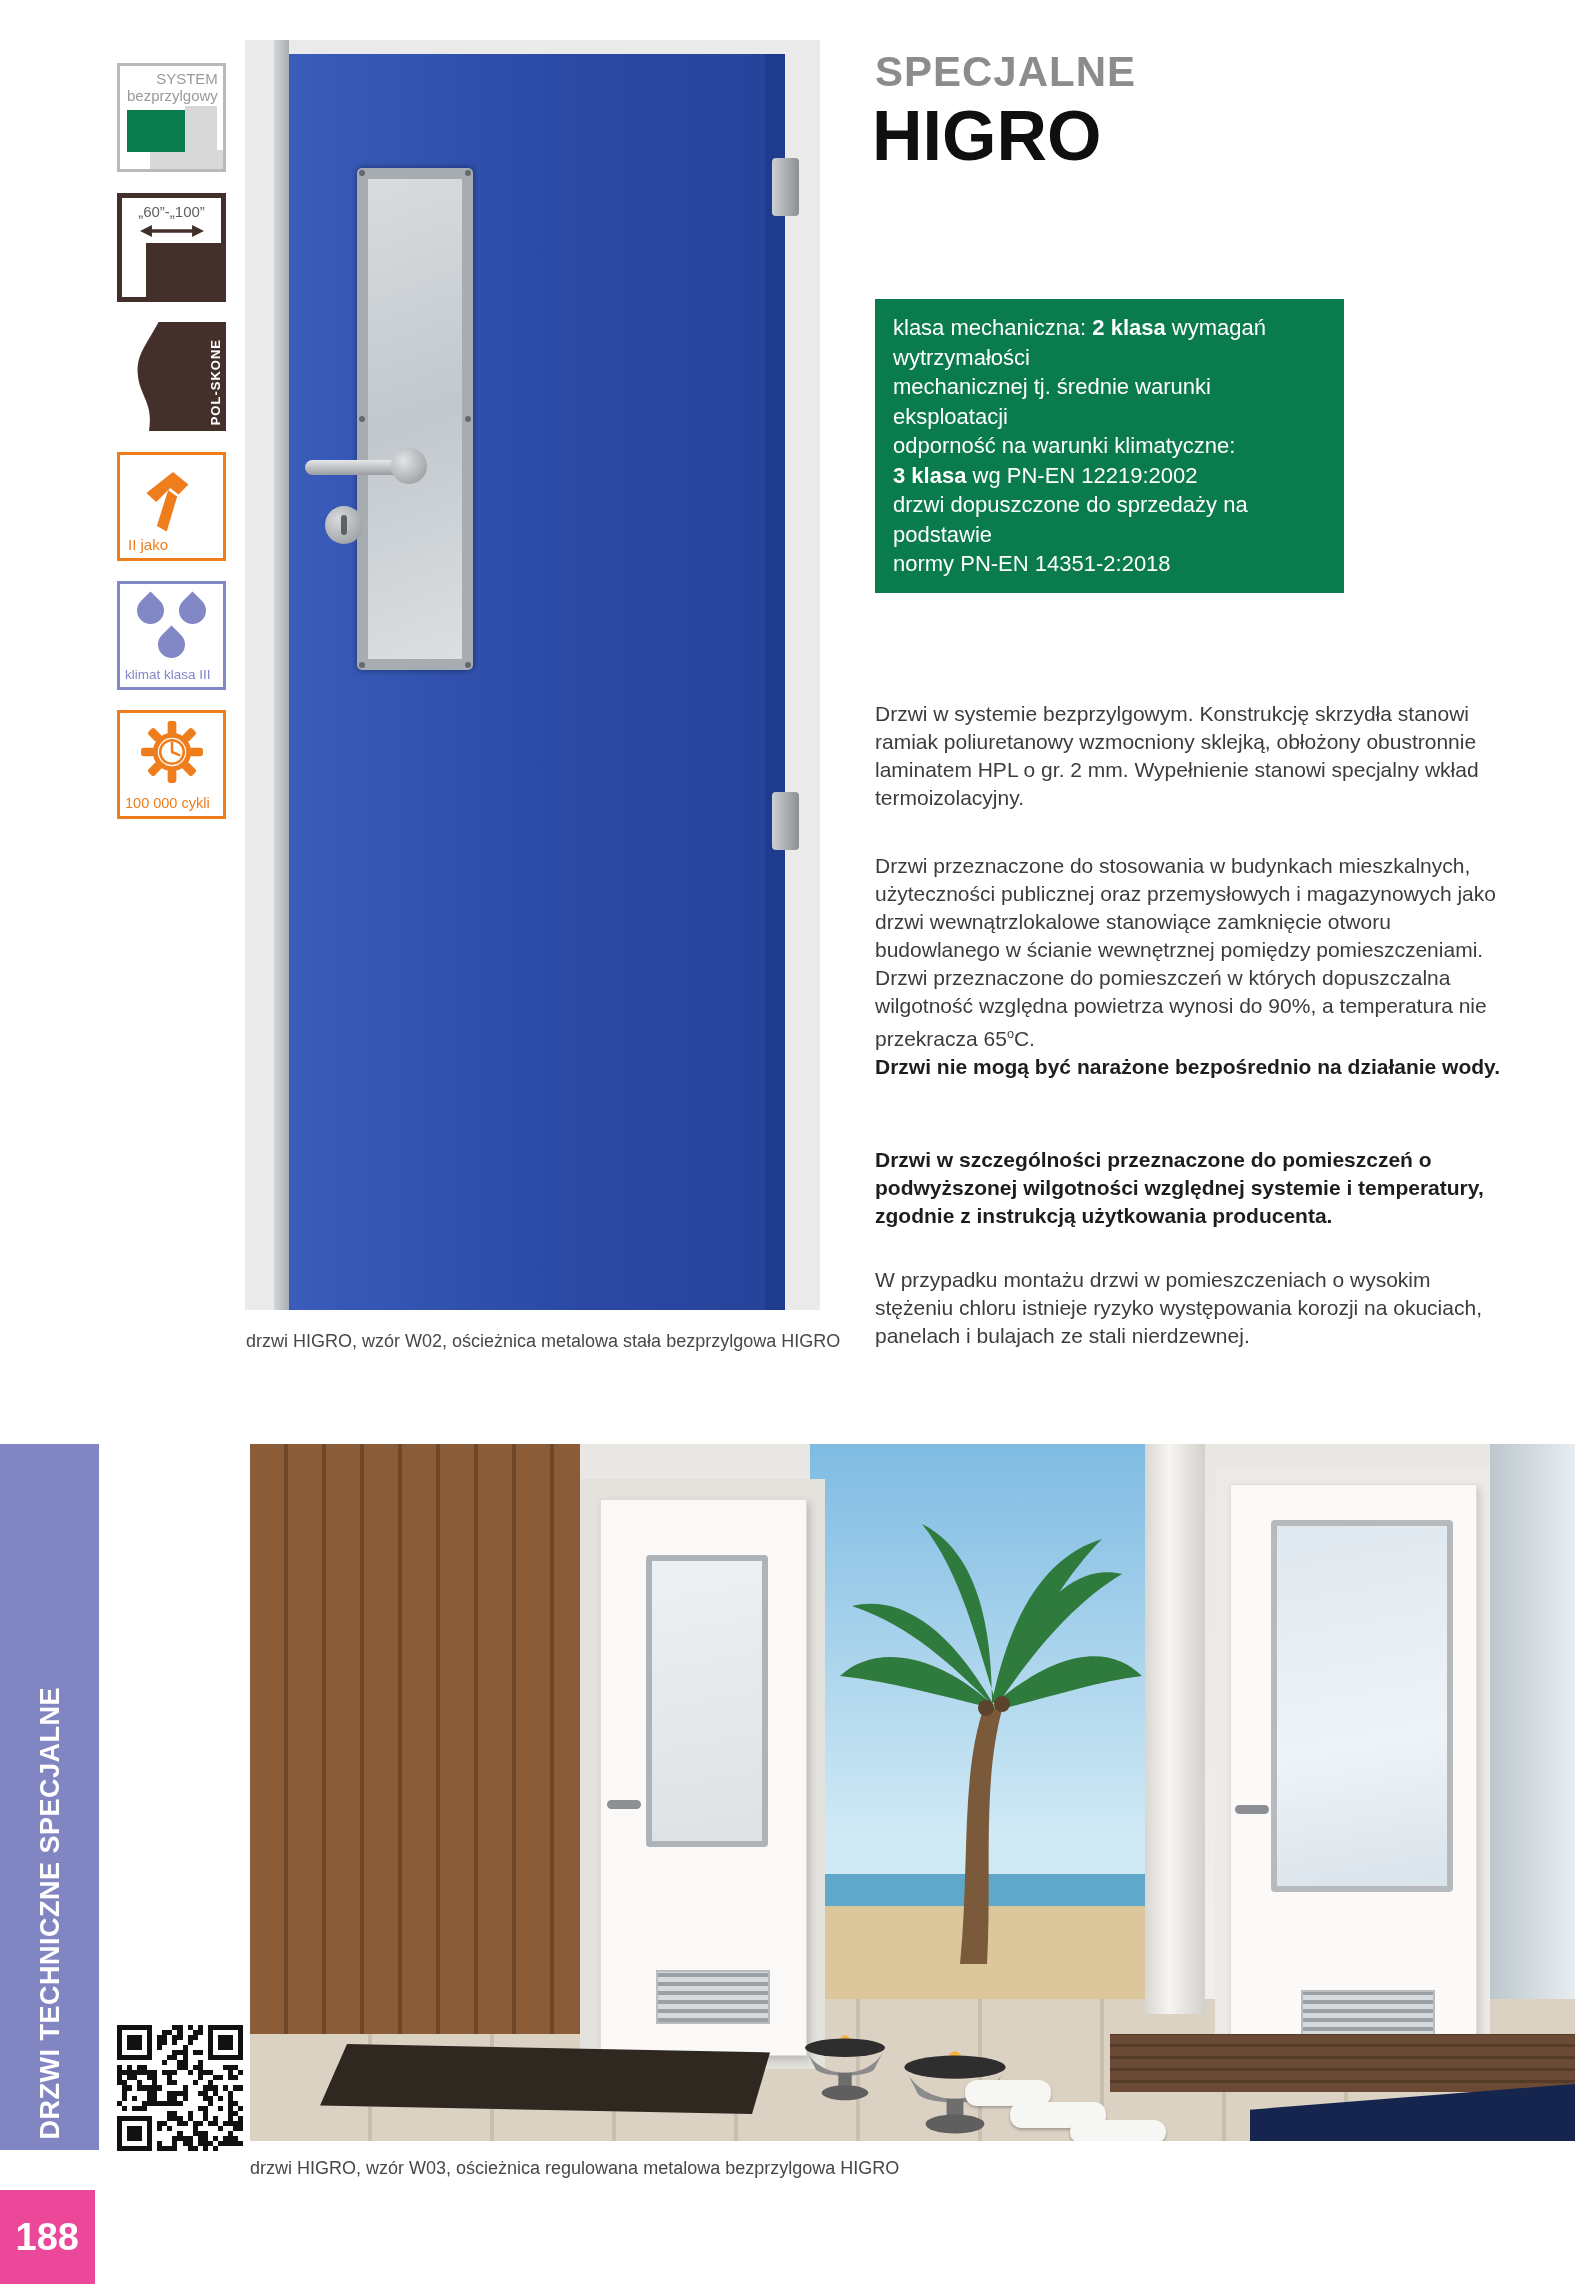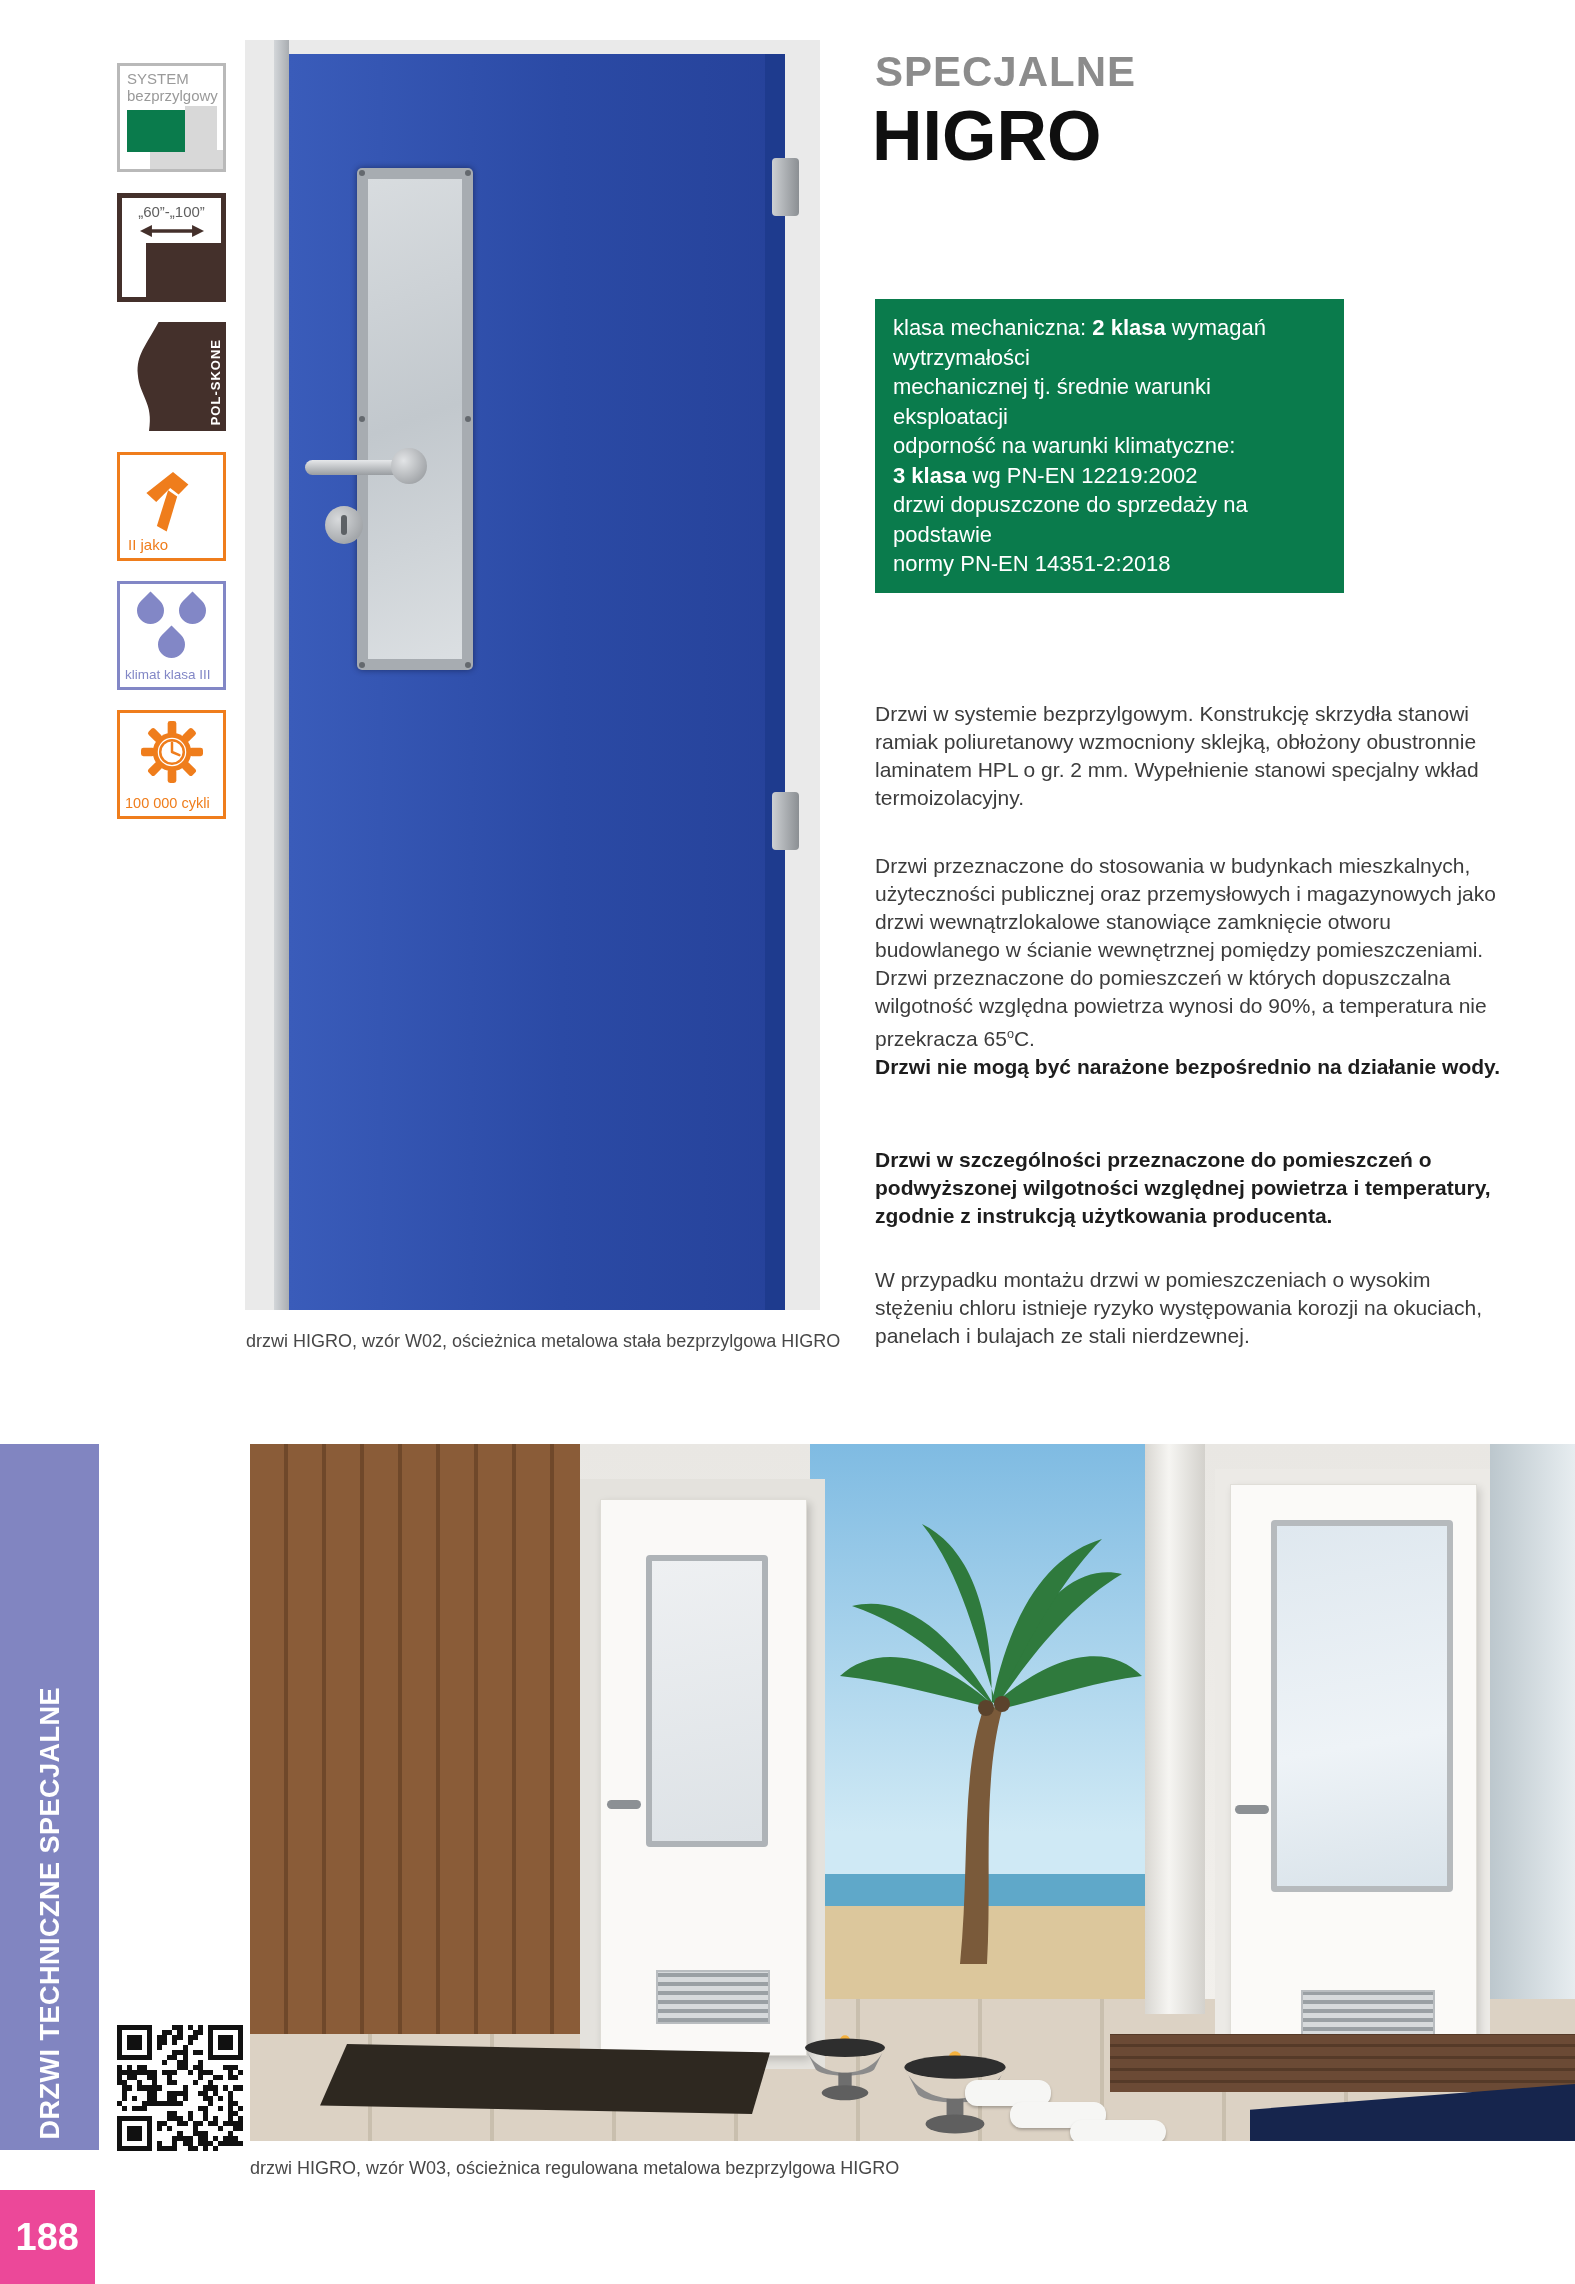--- a/index.html
+++ b/index.html
@@ -7,21 +7,21 @@
         font-family:"Liberation Sans",sans-serif;}
 
   
   .badge{position:absolute;left:117px;width:109px;height:109px;box-sizing:border-box;background:#fff;}
   .badge.b1{top:63px;border:3px solid #b9b9b9;}
   .badge.b2{top:193px;border:5px solid #44302B;}
   .badge.b3{top:322px;background:#44302B;}
   .badge.b4{top:452px;border:3px solid #EF7D1C;}
   .badge.b5{top:581px;border:3px solid #8287C6;}
   .badge.b6{top:710px;border:3px solid #EF7D1C;}
-  .b1 .txt{position:absolute;left:7px;top:4px;font-size:15px;line-height:17px;color:#9a9a9a;}
+  .b1 .txt{position:absolute;left:7px;top:4px;font-size:15px;line-height:17px;color:#9a9a9a;text-align:right;}
   .b1 .green{position:absolute;left:7px;top:44px;width:58px;height:42px;background:#0A7B4C;}
   .b1 .grayV{position:absolute;left:65px;top:40px;width:32px;height:63px;background:#d8d8d8;}
   .b1 .grayH{position:absolute;left:30px;top:84px;width:73px;height:19px;background:#d8d8d8;}
   .b2 .txt{position:absolute;top:5px;width:100%;text-align:center;font-size:15px;color:#5f5f5f;}
   .b2 svg.arrow{position:absolute;left:18px;top:25px;}
   .b2 .fill{position:absolute;left:24px;right:0;top:45px;bottom:0;background:#44302B;}
   .b3 svg.scurve{position:absolute;left:0;top:0;width:80px;height:109px;}
   .b3 .brand{position:absolute;right:3px;bottom:6px;writing-mode:vertical-rl;transform:rotate(180deg);
              color:#fff;font-size:13px;letter-spacing:1px;font-weight:bold;}
   .b4 svg.hammer{position:absolute;left:18px;top:6px;}
@@ -227,21 +227,21 @@
     <div><b>3 klasa</b><span> wg PN-EN 12219:2002</span></div>
     <div>drzwi dopuszczone do sprzedaży na podstawie</div>
     <div>normy PN-EN 14351-2:2018</div>
   </div>
 
   <p class="body-text bt1">Drzwi w systemie bezprzylgowym. Konstrukcję skrzydła stanowi ramiak poliuretanowy wzmocniony sklejką, obłożony obustronnie laminatem HPL o gr. 2 mm. Wypełnienie stanowi specjalny wkład termoizolacyjny.</p>
   <p class="body-text bt2">
     <span>Drzwi przeznaczone do stosowania w budynkach mieszkalnych, użyteczności publicznej oraz przemysłowych i magazynowych jako drzwi wewnątrzlokalowe stanowiące zamknięcie otworu budowlanego w ścianie wewnętrznej pomiędzy pomieszczeniami. Drzwi przeznaczone do pomieszczeń w których dopuszczalna wilgotność względna powietrza wynosi do 90%, a temperatura nie przekracza 65</span><sup>o</sup><span>C.</span>
     <b class="block-bold">Drzwi nie mogą być narażone bezpośrednio na działanie wody.</b>
   </p>
-  <p class="body-text bt3">Drzwi w szczególności przeznaczone do pomieszczeń o podwyższonej wilgotności względnej powietrza i temperatury, zgodnie z instrukcją użytkowania producenta.</p>
+  <p class="body-text bt3">Drzwi w szczególności przeznaczone do pomieszczeń o podwyższonej wilgotności względnej systemie i temperatury, zgodnie z instrukcją użytkowania producenta.</p>
   <p class="body-text bt4">W przypadku montażu drzwi w pomieszczeniach o wysokim stężeniu chloru istnieje ryzyko występowania korozji na okuciach, panelach i bulajach ze stali nierdzewnej.</p>
 
   <div class="photo">
     <div class="ph-floor"></div>
     <div class="ph-wood"></div>
     <div class="ph-mirror"></div>
     <div class="ph-partition"></div>
     <div class="ph-basin"></div>
     <div class="ph-darkstrip"></div>
     <div class="ph-mural">

